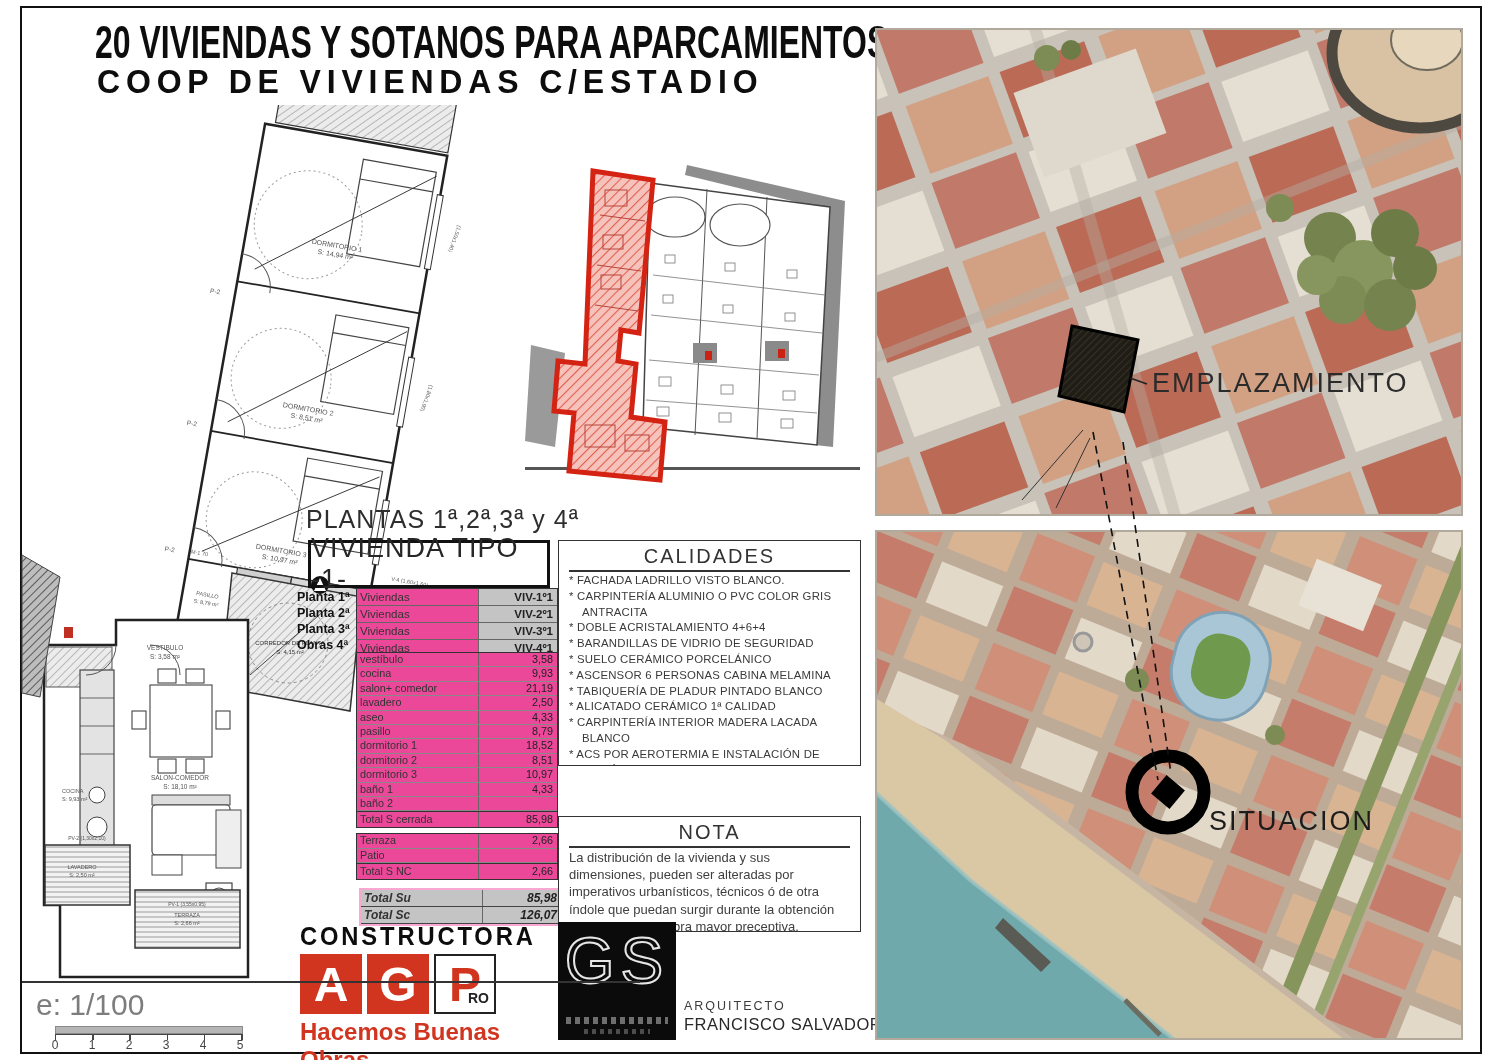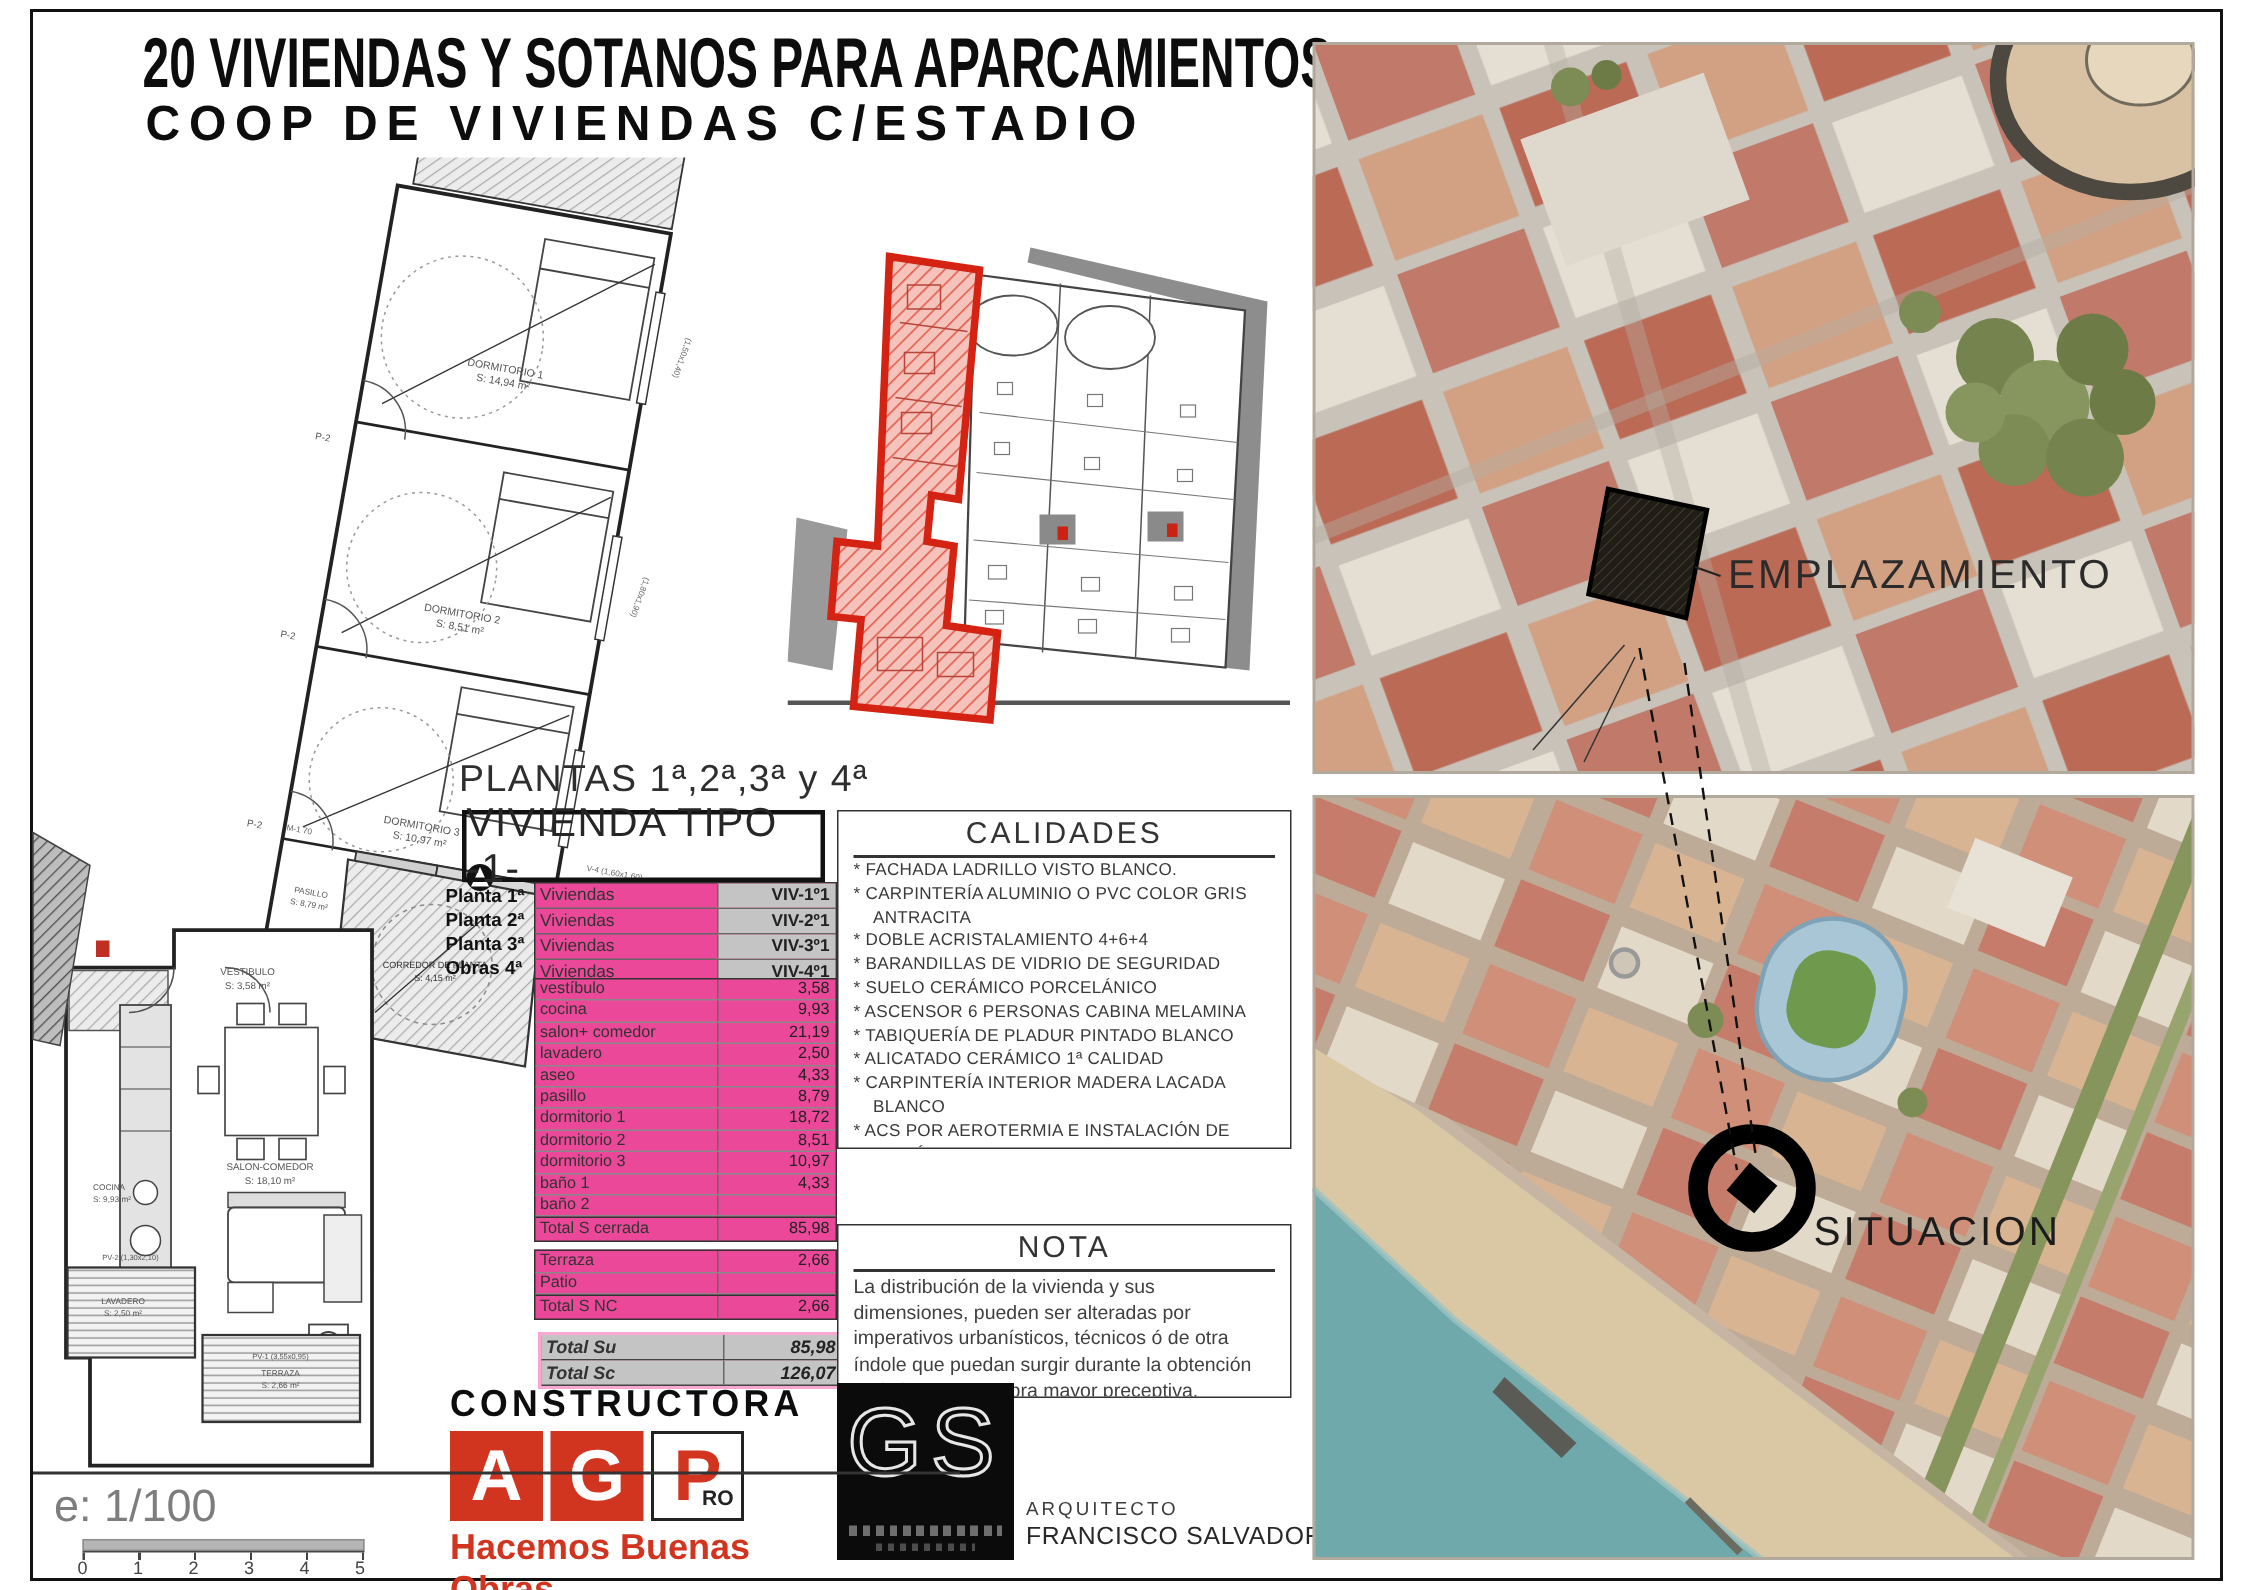--- a/index.html
+++ b/index.html
@@ -343,21 +343,21 @@
     <div class="trow">
         <div class="tname">aseo</div>
         <div class="tval">4,33</div>
       </div>
     <div class="trow">
         <div class="tname">pasillo</div>
         <div class="tval">8,79</div>
       </div>
     <div class="trow">
         <div class="tname">dormitorio 1</div>
-        <div class="tval">18,72</div>
+        <div class="tval">18,52</div>
       </div>
     <div class="trow">
         <div class="tname">dormitorio 2</div>
         <div class="tval">8,51</div>
       </div>
     <div class="trow">
         <div class="tname">dormitorio 3</div>
         <div class="tval">10,97</div>
       </div>
     <div class="trow">

